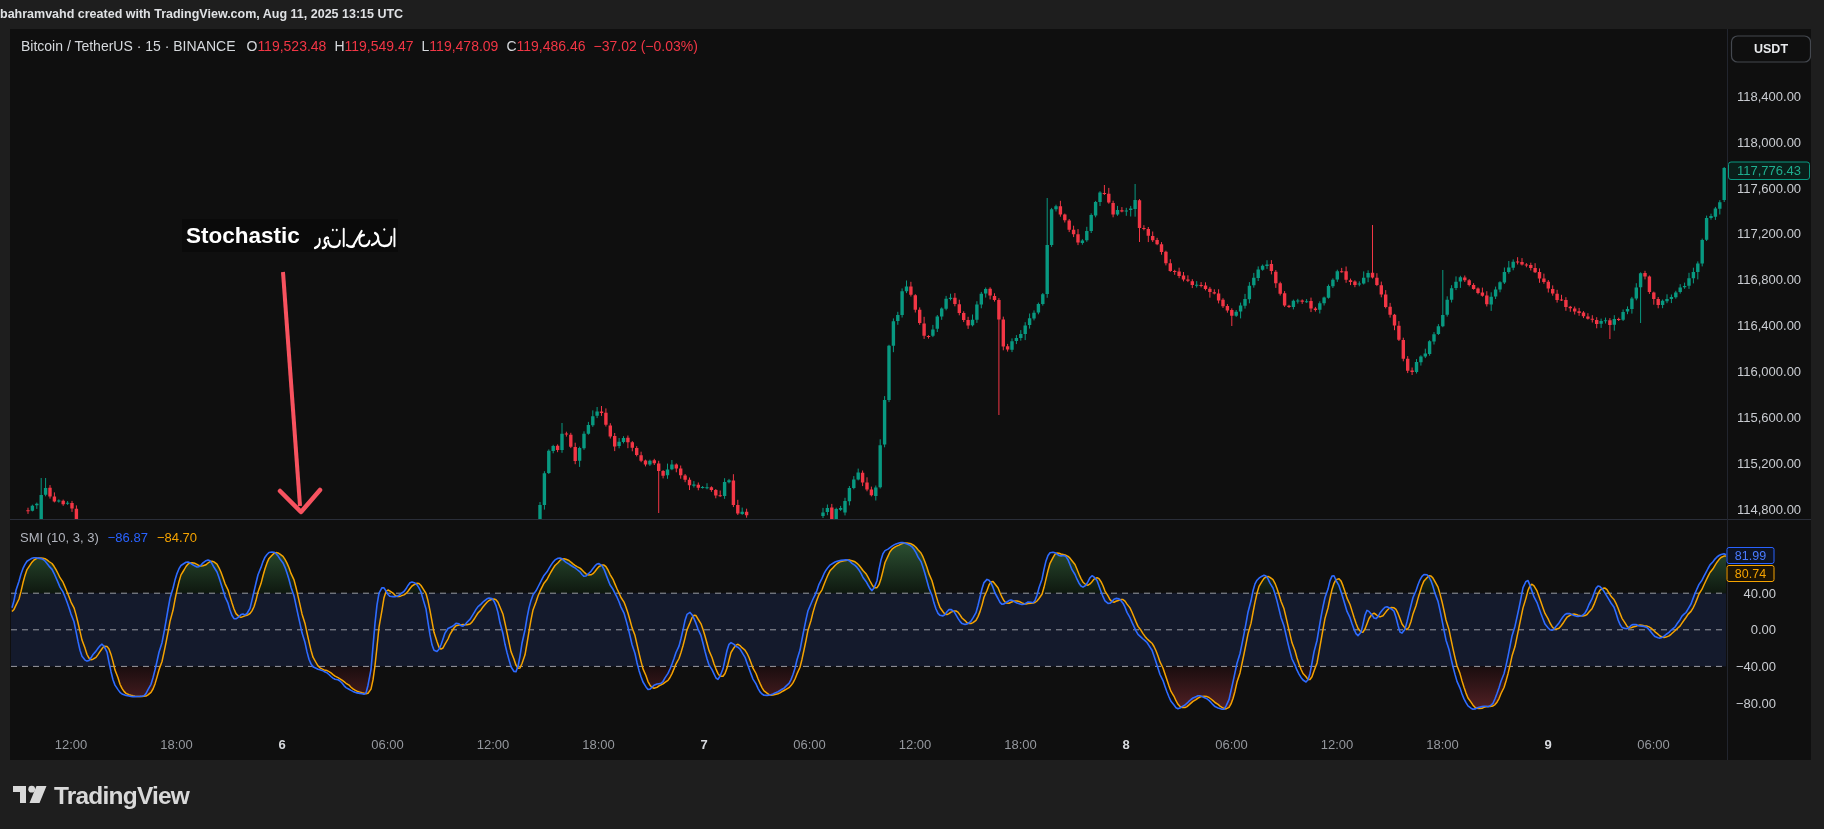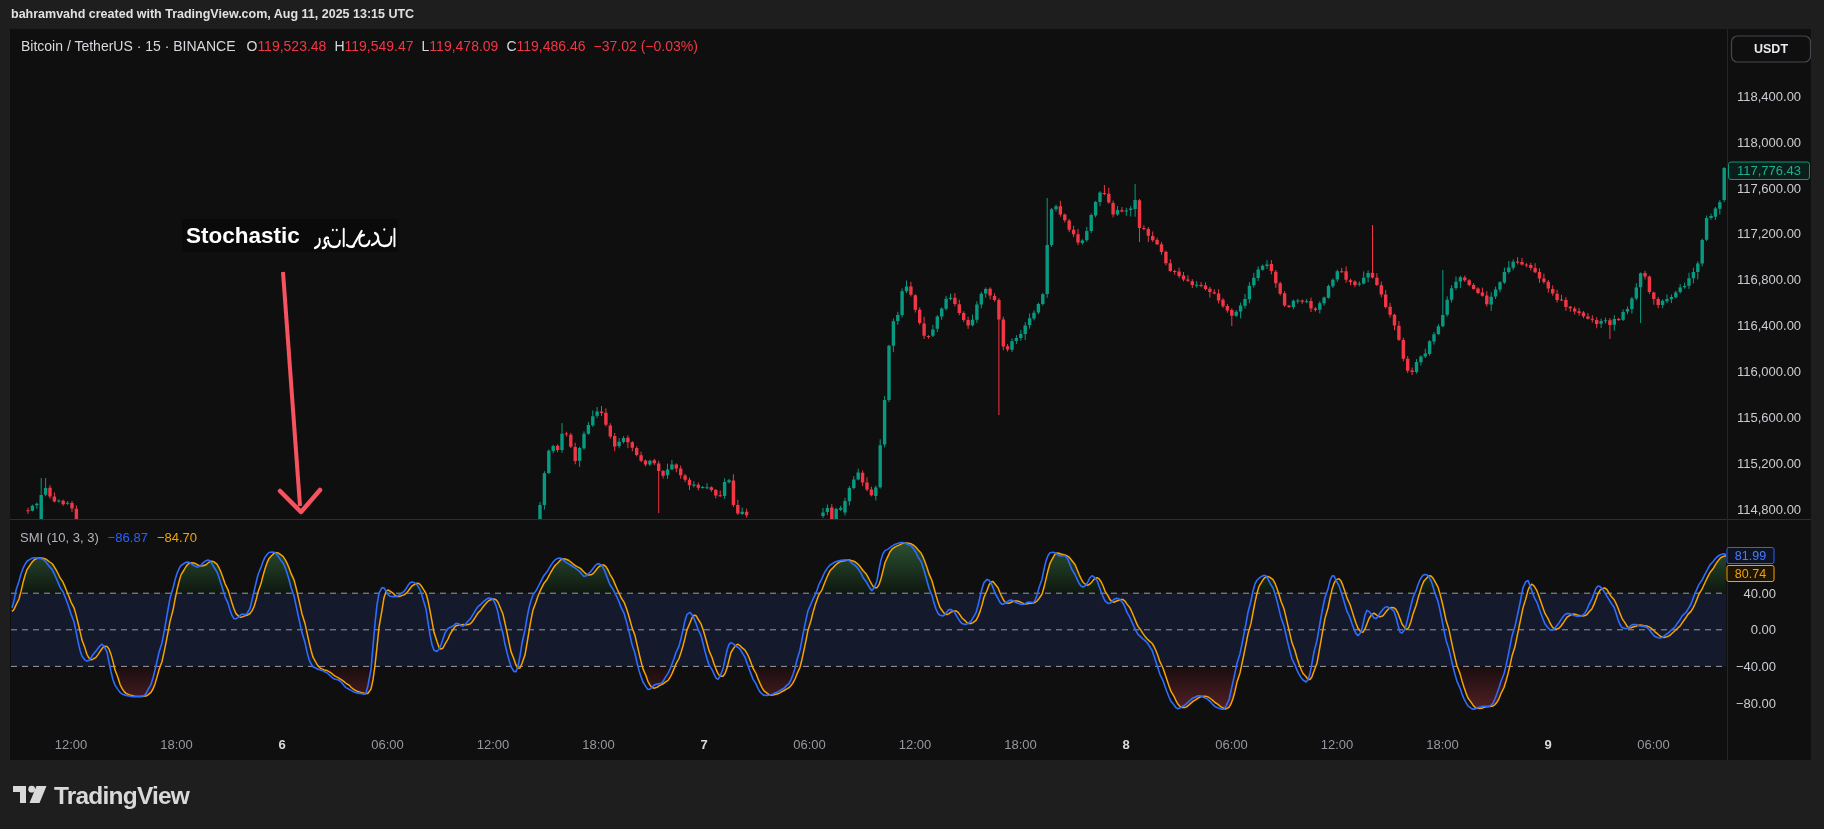--- a/index.html
+++ b/index.html
@@ -1,15 +1,15 @@
 <!DOCTYPE html>
 <html><head><meta charset="utf-8"><style>
 *{margin:0;padding:0;box-sizing:border-box}
 body{width:1824px;height:829px;background:#1e1e1e;font-family:"Liberation Sans",sans-serif;overflow:hidden;position:relative}
-.topbar{position:absolute;left:0;top:0;width:100%;height:40px;background:#1e1e1e;color:#dfe1e4;font-size:12.5px;font-weight:bold;line-height:29px;padding-left:11px}
+.topbar{position:absolute;left:0;top:0;width:100%;height:40px;background:#1e1e1e;color:#dfe1e4;font-size:12.5px;font-weight:bold;line-height:29px;}
 .chart{position:absolute;left:10px;top:29px;width:1801px;height:731px;background:#0f0f0f}
 </style></head>
 <body>
 <div class="topbar">bahramvahd created with TradingView.com, Aug 11, 2025 13:15 UTC</div>
 <div class="chart"><svg width="1801" height="731" viewBox="10 29 1801 731" xmlns="http://www.w3.org/2000/svg" font-family="Liberation Sans, sans-serif">
 <defs>
 <clipPath id="mainp">
           <rect x="10" y="29" width="1716" height="490"></rect>
         </clipPath>
 <clipPath id="above40">

